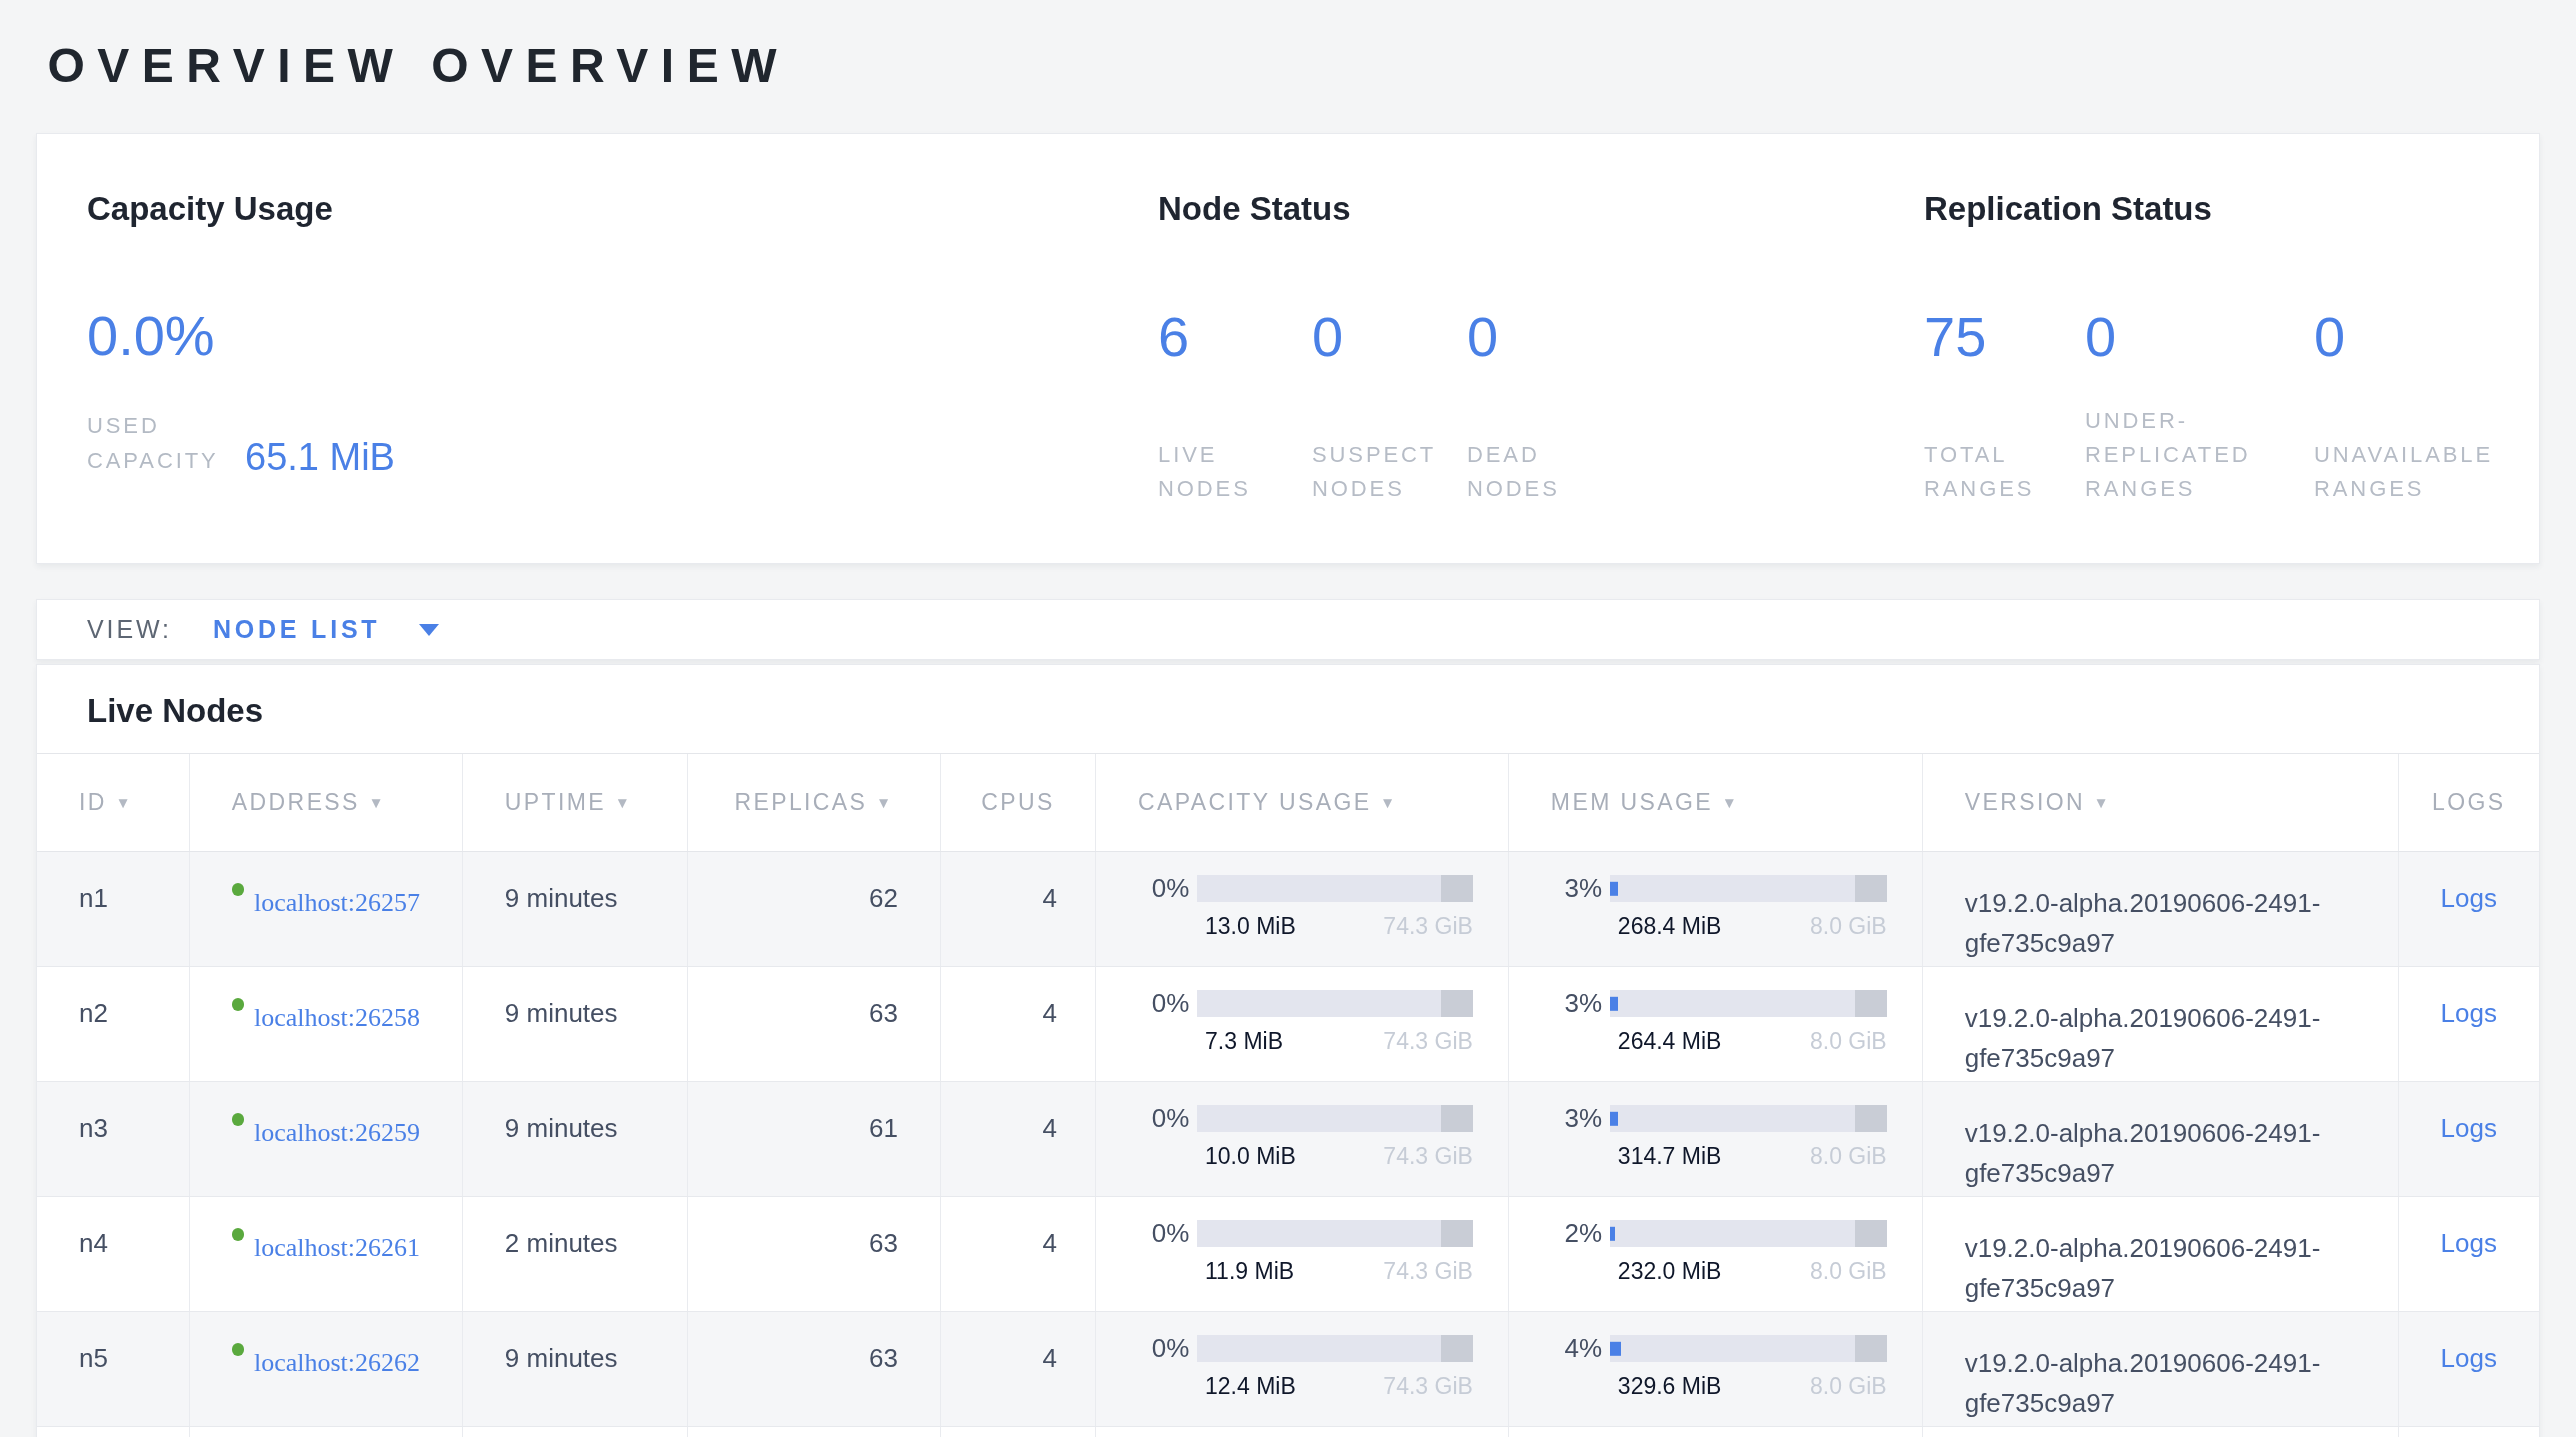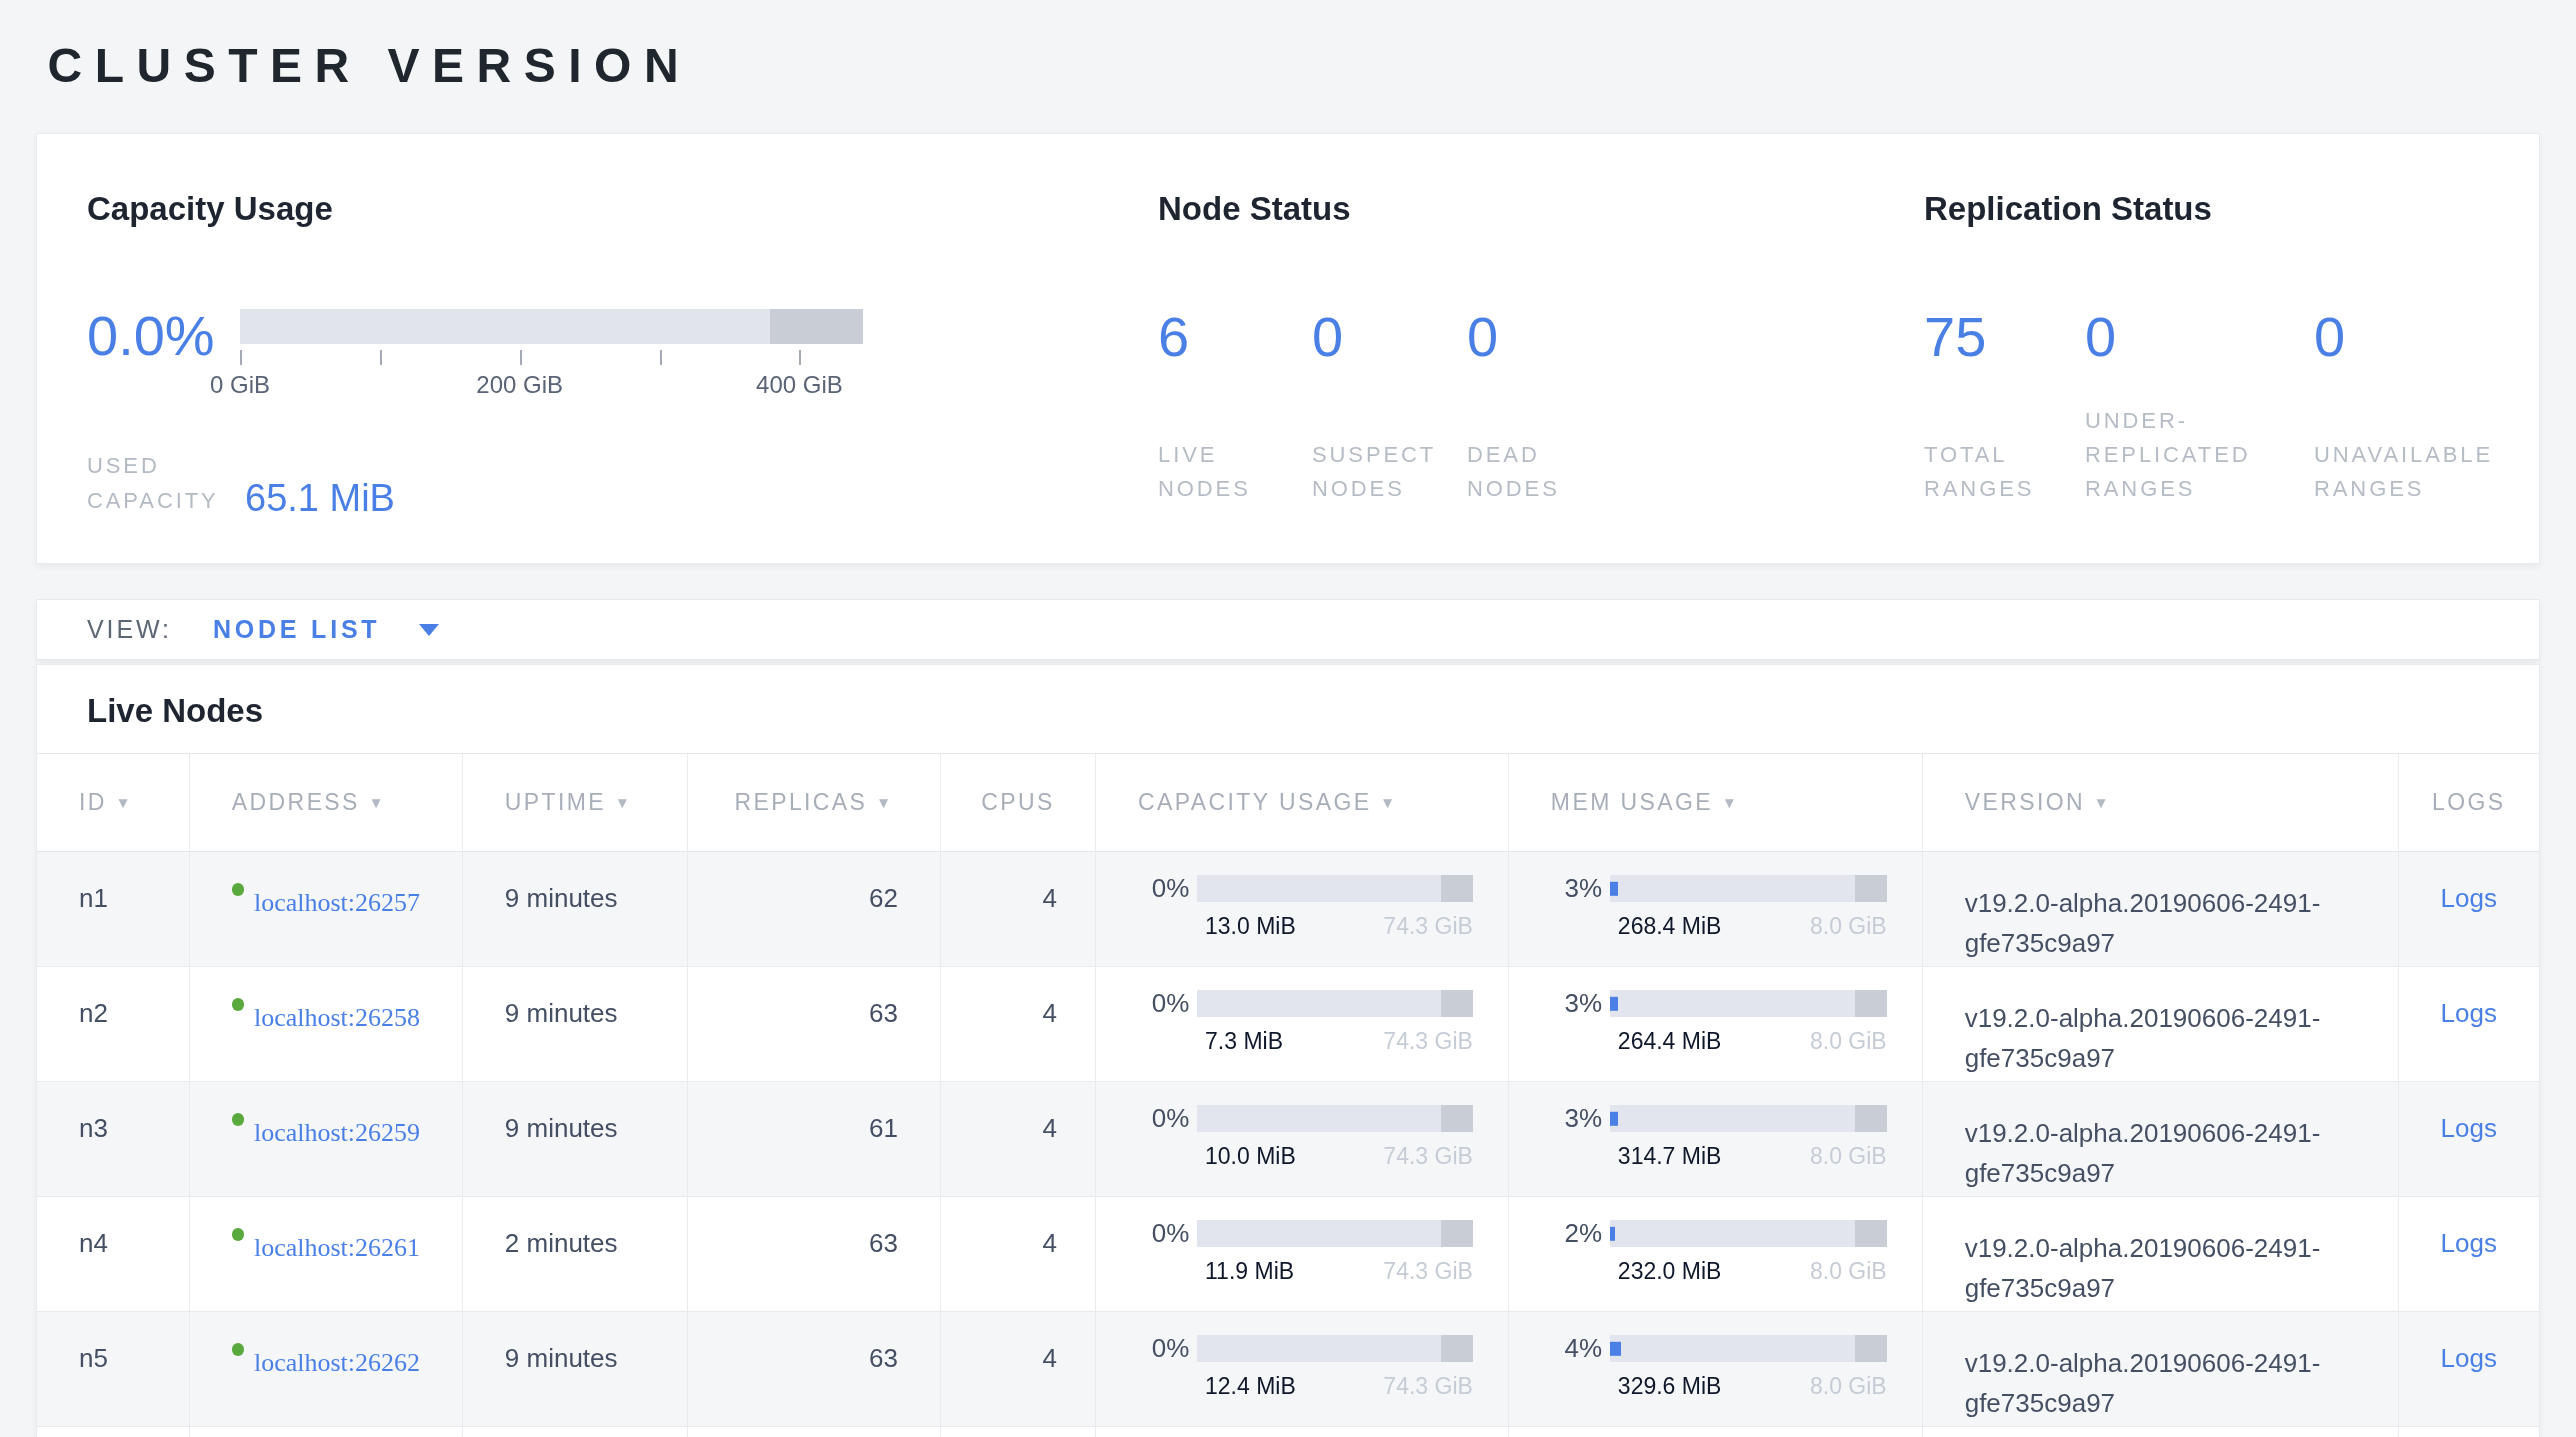--- a/index.html
+++ b/index.html
@@ -126,44 +126,28 @@
     margin-left:73px; margin-top:8.6px; font-size:23px;
   }
   .meter-used  { color:#0f172a; }
   .meter-total { color:#c6ccd6; }
 </style>
 </head>
 <body>
 
 <div class="page">
 
-  <h1 class="page-title">CLUSTER VERSION</h1>
+  <h1 class="page-title">OVERVIEW OVERVIEW</h1>
 
   <section class="card summary-card">
 
     <div class="cap-section">
       <h2 class="section-title">Capacity Usage</h2>
       <div class="cap-row">
         <div class="cap-pct">0.0%</div>
-        <div class="cap-chart">
-          <div class="cap-bar">
-            <div class="seg-light" style="width: 85%;"></div>
-            <div class="seg-dark" style="width: 15%;"></div>
-          </div>
-          <div class="cap-axis">
-            <span class="tick" style="left:0%"></span>
-            <span class="tick" style="left:22.5%"></span>
-            <span class="tick" style="left:44.9%"></span>
-            <span class="tick" style="left:67.4%"></span>
-            <span class="tick" style="left:89.8%"></span>
-            <span class="tick-label" style="left:0%">0 GiB</span>
-            <span class="tick-label" style="left:44.9%">200 GiB</span>
-            <span class="tick-label" style="left:89.8%">400 GiB</span>
-          </div>
-        </div>
       </div>
       <div class="cap-stats">
         <div class="stat-pair">
           <span class="pair-label">USED CAPACITY</span>
           <span class="pair-value">65.1 MiB</span>
         </div>
       </div>
     </div>
 
     <div class="node-section">

